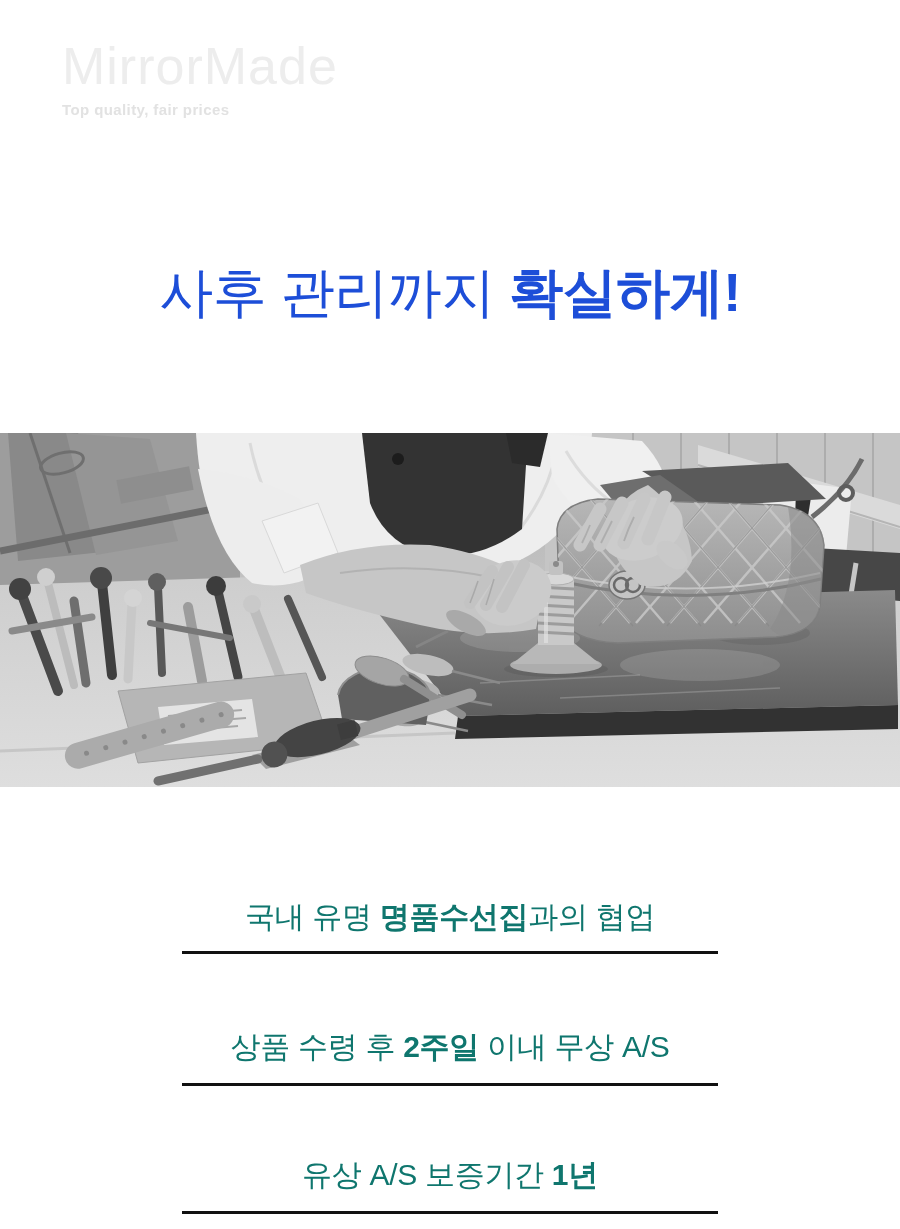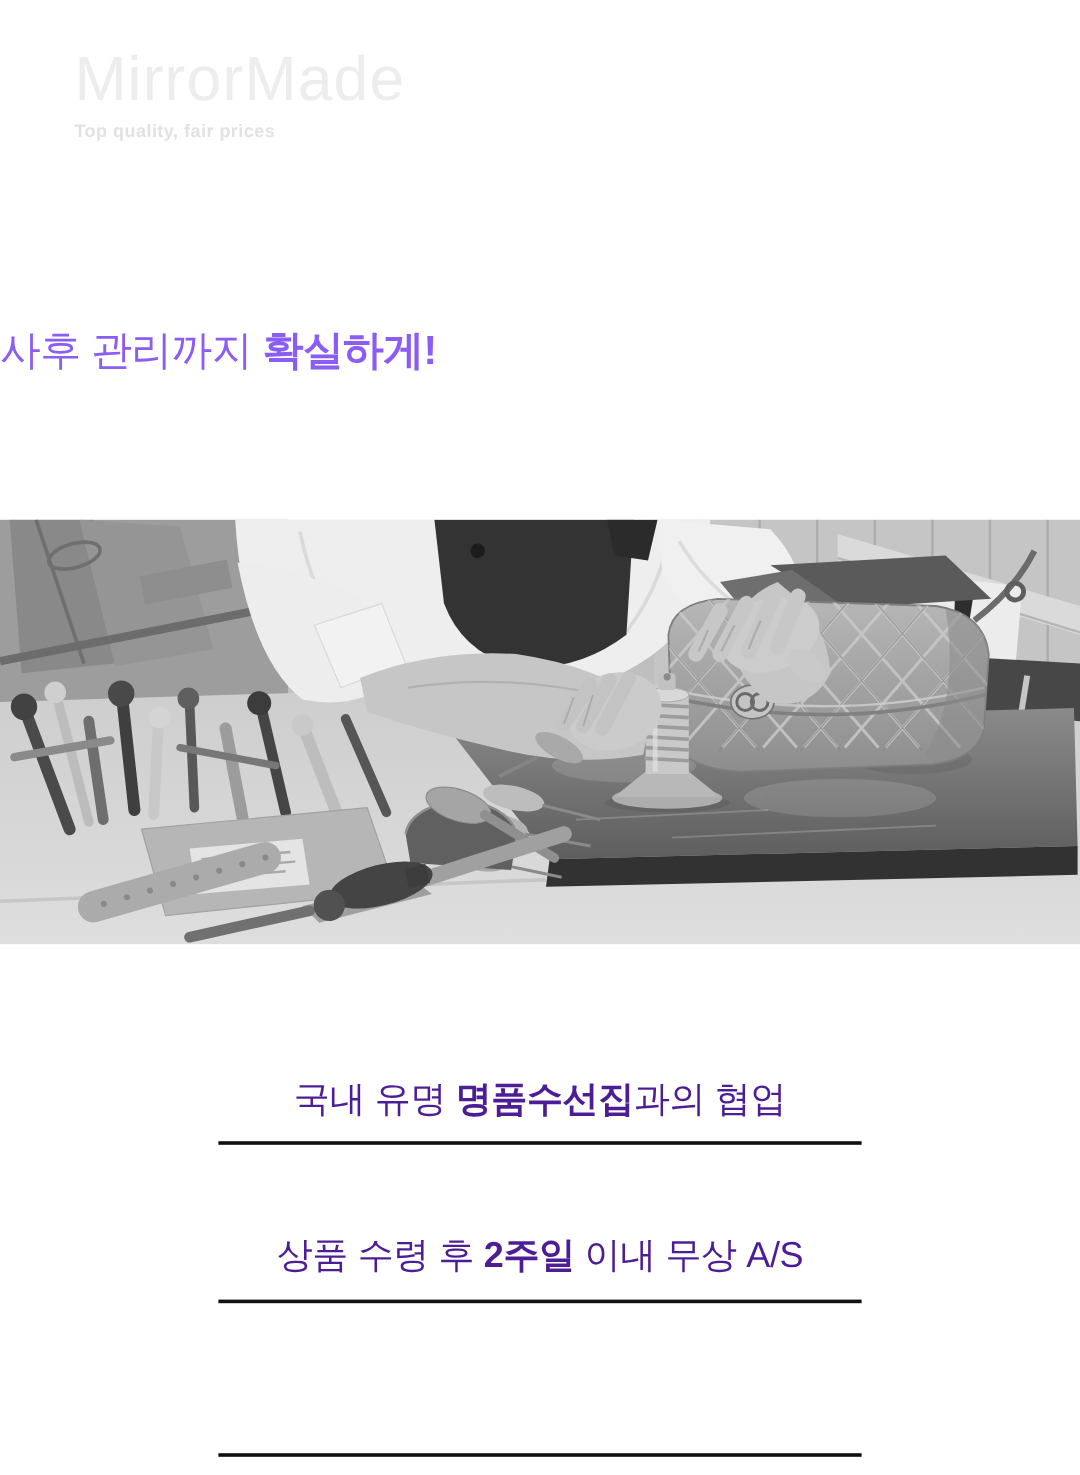--- a/index.html
+++ b/index.html
@@ -6,31 +6,31 @@
   .page{
     position:relative;width:900px;height:1229px;background:#ffffff;
     overflow:hidden;font-family:"Liberation Sans",sans-serif;
   }
   
   .brand{position:absolute;left:62px;top:40px;text-align:left;user-select:none;}
   .brand-logo{font-size:52px;line-height:1;font-weight:400;color:#ededed;letter-spacing:1px;}
   .brand-tagline{margin-top:9px;font-size:15px;font-weight:700;color:#e2e2e2;letter-spacing:.4px;}
   
   .headline{
-    position:absolute;top:269px;left:0;width:900px;text-align:left;
-    font-size:34px;line-height:46px;color:#8b5cf6;font-weight:500;letter-spacing:-.5px;
+    position:absolute;top:269px;left:0;width:900px;text-align:center;
+    font-size:54px;line-height:46px;color:#1d4ed8;font-weight:500;letter-spacing:-.5px;
   }
   .headline b{font-weight:900;}
   
   .photo{position:absolute;top:433px;left:0;width:900px;height:354px;overflow:hidden;}
   .photo svg{display:block;width:100%;height:100%;}
   
   .benefit{
     position:absolute;left:0;width:900px;text-align:center;
-    font-size:30px;line-height:36px;color:#4c1d95;font-weight:500;letter-spacing:-.3px;
+    font-size:30px;line-height:36px;color:#0f766e;font-weight:500;letter-spacing:-.3px;
   }
   .benefit b{font-weight:800;}
   .rule{position:absolute;left:182px;width:536px;height:3px;background:#111111;}
 </style>
 </head>
 <body>
 
 <div class="page">
 
   <div class="brand">
@@ -285,15 +285,16 @@
       </g>
     </svg>
   </div>
 
   <div class="benefit" style="top:899px"><span>국내 유명 </span><b>명품수선집</b><span>과의 협업</span></div>
   <div class="rule" style="top:951px"></div>
 
   <div class="benefit" style="top:1029px"><span>상품 수령 후 </span><b>2주일</b><span> 이내 무상 A/S</span></div>
   <div class="rule" style="top:1083px"></div>
 
+  <div class="benefit" style="top:1157px"><span>유상 A/S 보증기간 </span><b>1년</b><span></span></div>
   <div class="rule" style="top:1211px"></div>
 
 </div>
 
 </body></html>

